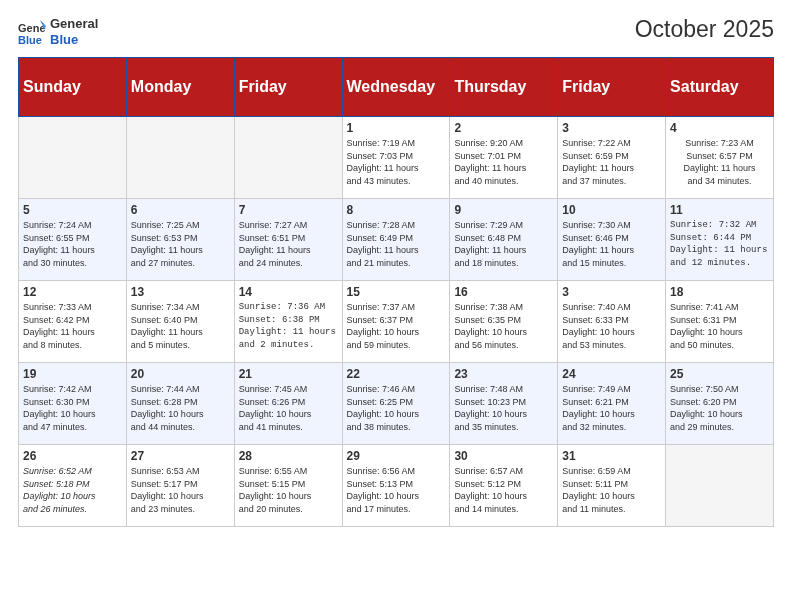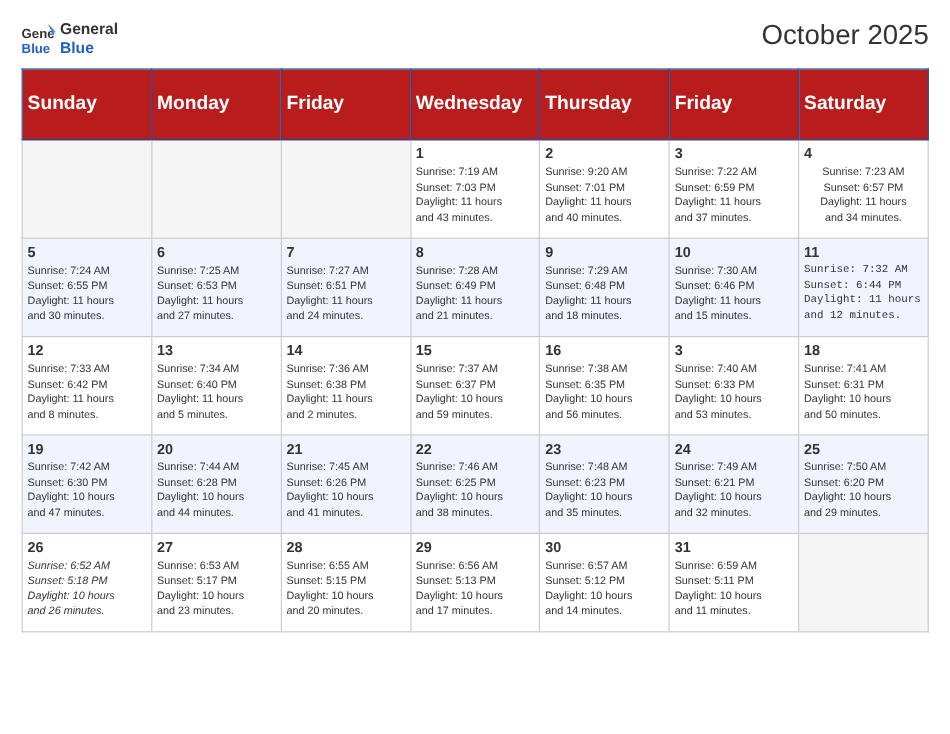--- a/index.html
+++ b/index.html
@@ -213,21 +213,21 @@
           </td>
           <td>
             <span class="day-num">13</span>
             <div class="day-info" style="white-space: pre-line;">Sunrise: 7:34 AM
 Sunset: 6:40 PM
 Daylight: 11 hours
 and 5 minutes.</div>
           </td>
           <td>
             <span class="day-num">14</span>
-            <div class="day-info" style="white-space: pre-line;">Sunrise: 7:36 AM
+            <div class="day-info" style="white-space: pre-line; font-family: Liberation Mono, monospace;">Sunrise: 7:36 AM
 Sunset: 6:38 PM
 Daylight: 11 hours
 and 2 minutes.</div>
           </td>
           <td>
             <span class="day-num">15</span>
             <div class="day-info" style="white-space: pre-line;">Sunrise: 7:37 AM
 Sunset: 6:37 PM
 Daylight: 10 hours
 and 59 minutes.</div>
@@ -279,21 +279,21 @@
           <td>
             <span class="day-num">22</span>
             <div class="day-info" style="white-space: pre-line;">Sunrise: 7:46 AM
 Sunset: 6:25 PM
 Daylight: 10 hours
 and 38 minutes.</div>
           </td>
           <td>
             <span class="day-num">23</span>
             <div class="day-info" style="white-space: pre-line;">Sunrise: 7:48 AM
-Sunset: 6:23 PM
+Sunset: 10:23 PM
 Daylight: 10 hours
 and 35 minutes.</div>
           </td>
           <td>
             <span class="day-num">24</span>
             <div class="day-info" style="white-space: pre-line;">Sunrise: 7:49 AM
 Sunset: 6:21 PM
 Daylight: 10 hours
 and 32 minutes.</div>
           </td>

